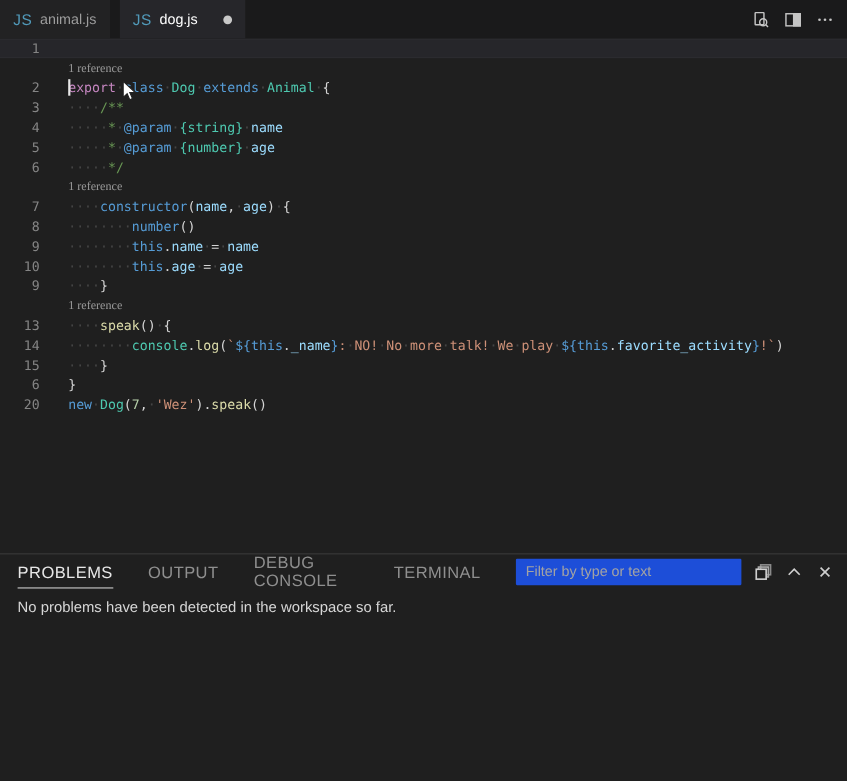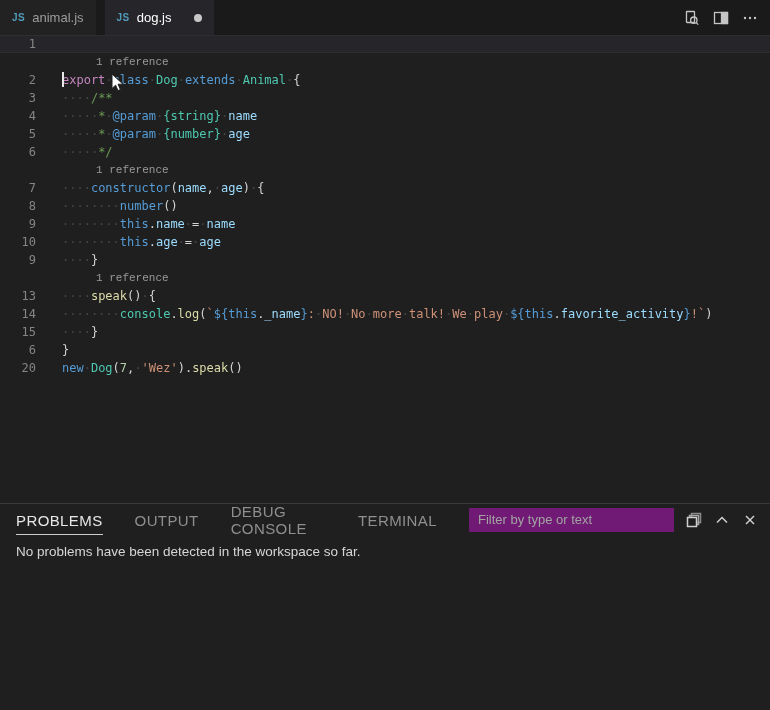--- a/index.html
+++ b/index.html
@@ -4,47 +4,47 @@
 <style>
   html,body{margin:0;padding:0;background:#1f1f1f;}
   .window{position:relative;width:770px;height:710px;background:#1f1f1f;overflow:hidden;
           font-family:"Liberation Sans",sans-serif;}
 
   
   .tabbar{height:35px;background:#1a1a1b;display:flex;align-items:stretch;}
   .tab{display:flex;align-items:center;gap:7px;padding:0 12px;font-size:13px;cursor:default;}
   .tab.inactive{background:#222223;color:#9d9d9d;}
   .tab.active{background:#26262a;color:#ffffff;margin-left:9px;}
-  .js-badge{font-size:10px;font-weight:bold;letter-spacing:0.5px;}
+  .js-badge{font-size:14px;font-weight:normal;letter-spacing:0.5px;}
   .modified-dot{width:8px;height:8px;border-radius:50%;background:#c8c8c8;margin-left:16px;}
   .tab-actions{margin-left:auto;display:flex;align-items:center;gap:13px;padding-right:12px;}
   .icon-btn{width:16px;height:16px;display:flex;align-items:center;justify-content:center;}
   .icon-btn svg{stroke:#c5c5c5;fill:none;stroke-width:1.3;}
 
   
   .editor{position:relative;width:770px;height:468px;background:#1f1f1f;}
   .rows{position:absolute;top:0;left:0;right:0;}
   .row{display:flex;height:18px;align-items:center;box-sizing:border-box;}
   .row.current{background:#26262a;box-shadow:inset 0 1px 0 #2e2e32, inset 0 -1px 0 #2e2e32;}
   .gutter{width:36px;flex:none;text-align:right;color:#858585;
           font:12px/18px "DejaVu Sans Mono",monospace;}
   .codetext{padding-left:26px;font:12px/18px "DejaVu Sans Mono",monospace;white-space:pre;color:#d4d4d4;}
-  .lenslabel{padding-left:96px;color:#9a9a9a;font-size:11px;font-family:Liberation Mono, monospace;}
+  .lenslabel{padding-left:62px;color:#9a9a9a;font-size:11px;font-family:Liberation Serif, serif;}
   .ws{color:rgba(255,255,255,0.17);}
   .caret{position:absolute;left:62px;top:37px;width:2px;height:15px;background:#e8e8e8;}
   .mouse{position:absolute;left:110px;top:38px;pointer-events:none;}
 
   
   .panel{position:absolute;left:0;top:503px;width:770px;height:207px;background:#1f1f1f;
          border-top:1px solid #3a3a3a;box-sizing:border-box;}
   .panel-header{display:flex;align-items:center;height:31px;padding-left:16px;padding-right:12px;}
   .ptab{font-size:15px;letter-spacing:0.4px;color:#8f8f8f;margin-right:32px;
         padding:7px 0 5px;border-bottom:1px solid transparent;cursor:default;}
   .ptab.active{color:#e7e7e7;border-bottom-color:#cccccc;}
-  .filter{margin-left:auto;width:285px;height:24px;background:#701a75;border:none;border-radius:1px;
+  .filter{margin-left:auto;width:285px;height:24px;background:#1d4ed8;border:none;border-radius:1px;
           color:#cccccc;font-size:13px;padding:0 9px;box-sizing:border-box;outline:none;
           font-family:"Liberation Sans",sans-serif;}
   .filter::placeholder{color:#a3a3a3;}
   .panel-icons{display:flex;align-items:center;gap:12px;margin-left:12px;}
   .panel-icons .icon-btn svg{stroke:#cfcfcf;stroke-width:1.5;}
   .panel-msg{padding:9px 16px;font-size:13.5px;color:#d6d6d6;}
 </style>
 </head>
 <body>
 

